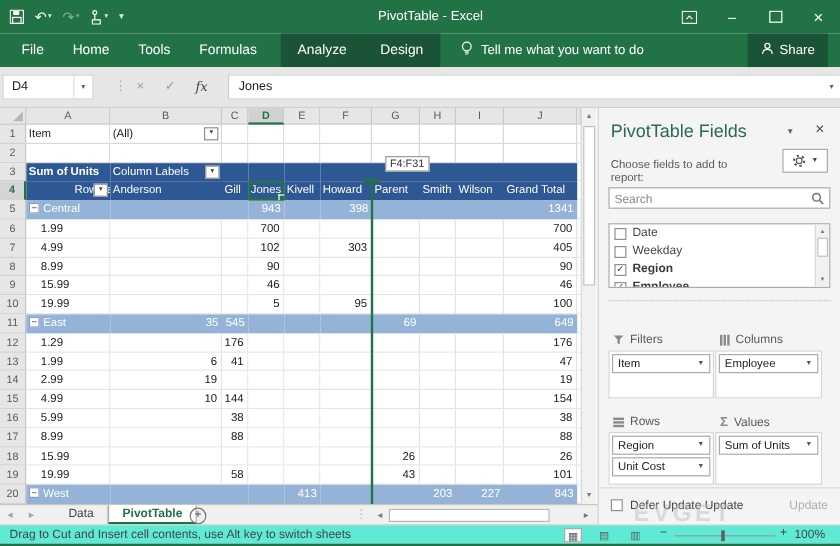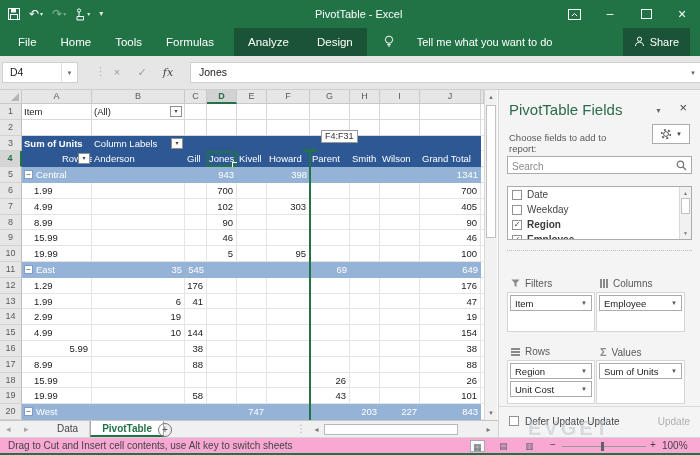--- a/index.html
+++ b/index.html
@@ -19,21 +19,21 @@
   .wbtn{width:36px;height:28px;display:flex;align-items:center;justify-content:center;color:#fff;font-size:12px;}
   .maxsq{width:9px;height:8px;border:1px solid #fff;}
 
   
   .ribbontabs{position:absolute;top:28px;left:0;width:700px;height:28px;background:#217346;
               display:flex;align-items:stretch;color:#fff;font-size:11.5px;}
   .rtab{display:flex;align-items:center;padding:0 12px;cursor:default;}
   .rtabs-main{display:flex;margin-left:6px;}
   .ctxpanel{margin-left:8px;background:#1A5336;display:flex;}
   .ctxpanel .rtab{padding:0 14px;}
-  .tellme{display:flex;align-items:center;gap:22px;margin-left:16px;font-size:11px;}
+  .tellme{display:flex;align-items:center;gap:6px;margin-left:16px;font-size:11px;}
   .sharebtn{position:absolute;right:10px;top:0;height:28px;background:#1A5336;display:flex;
             align-items:center;gap:5px;padding:0 11px;font-size:11px;}
 
   
   .fbar{position:absolute;top:56px;left:0;width:700px;height:34px;background:#E6E6E6;border-bottom:1px solid #CFCFCF;box-sizing:border-box;}
   .namebox{position:absolute;left:2px;top:6px;width:76px;height:21px;background:#fff;border:1px solid #D0D0D0;box-sizing:border-box;}
   .namebox .nbtext{position:absolute;left:7px;top:0;line-height:19px;font-size:10.5px;color:#222;}
   .namebox .nbdd{position:absolute;right:0;top:0;width:15px;height:19px;border-left:1px solid #E0E0E0;
                  font-size:6px;color:#666;display:flex;align-items:center;justify-content:center;}
   .fdots{position:absolute;left:95px;top:9px;color:#B0B0B0;font-size:11px;}
@@ -89,21 +89,21 @@
   .stabs{position:absolute;left:46px;top:0;height:16px;display:flex;}
   .stab{padding:0 11px;line-height:16px;color:#444;border-right:1px solid #D0D0D0;}
   .stab-active{background:#fff;color:#217346;font-weight:bold;border:1px solid #ABABAB;border-top:none;border-bottom:2px solid #217346;box-sizing:border-box;}
   .addsheet{position:absolute;left:158px;top:2px;width:12px;height:12px;border:1px solid #767676;border-radius:50%;
             color:#555;font-size:10px;line-height:11px;text-align:center;}
   .tdots{position:absolute;left:296px;top:2px;color:#B5B5B5;font-size:10px;}
   .hs-l,.hs-r{position:absolute;top:2px;width:13px;height:13px;color:#777;font-size:8px;text-align:center;line-height:13px;}
   .hs-thumb{position:absolute;left:324px;top:3px;width:134px;height:11px;background:#fff;border:1px solid #B9B9B9;box-sizing:border-box;}
 
   
-  .statusbar{position:absolute;left:0;top:437px;width:700px;height:16px;background:#f9a8d4;border-top:1px solid #D6D6D6;box-sizing:border-box;font-size:10px;color:#444;}
+  .statusbar{position:absolute;left:0;top:437px;width:700px;height:16px;background:#5eead4;border-top:1px solid #D6D6D6;box-sizing:border-box;font-size:10px;color:#444;}
   .stmsg{position:absolute;left:8px;top:2px;}
   .vbtn{position:absolute;top:2px;width:15px;height:12px;text-align:center;font-size:9px;color:#5F6368;line-height:12px;}
   .vbtn-active{border:1px solid #ABABAB;background:#FAFAFA;box-sizing:border-box;}
   .zminus{position:absolute;left:550px;top:1px;color:#444;}
   .ztrack{position:absolute;left:562px;top:8px;width:84px;height:1px;background:#999;}
   .zthumb{position:absolute;left:601px;top:4px;width:3px;height:9px;background:#616161;}
   .zplus{position:absolute;left:650px;top:1px;color:#444;}
   .zpct{position:absolute;left:662px;top:2px;}
   .bottomstrip{position:absolute;left:0;top:453px;width:700px;height:2px;background:#217346;}
 
@@ -459,21 +459,21 @@
           <div class="cell c-detail" style="width: 30px;"></div>
           <div class="cell c-detail" style="width: 43px;"></div>
           <div class="cell c-detail" style="width: 40px;"></div>
           <div class="cell c-detail" style="width: 30px;"></div>
           <div class="cell c-detail" style="width: 40px;"></div>
           <div class="cell c-detail num" style="width: 61px;">154</div>
           <div class="fill-cell"></div>
         </div>
         <div class="grow">
           <div class="gut">16</div>
-          <div class="cell c-detail" style="width: 70px; text-align: right;"><span class="ind">5.99</span></div>
+          <div class="cell c-detail" style="width: 70px;"><span class="ind">5.99</span></div>
           <div class="cell c-detail" style="width: 93px;"></div>
           <div class="cell c-detail num" style="width: 22px;">38</div>
           <div class="cell c-detail" style="width: 30px;"></div>
           <div class="cell c-detail" style="width: 30px;"></div>
           <div class="cell c-detail" style="width: 43px;"></div>
           <div class="cell c-detail" style="width: 40px;"></div>
           <div class="cell c-detail" style="width: 30px;"></div>
           <div class="cell c-detail" style="width: 40px;"></div>
           <div class="cell c-detail num" style="width: 61px;">38</div>
           <div class="fill-cell"></div>
@@ -519,21 +519,21 @@
           <div class="cell c-detail" style="width: 40px;"></div>
           <div class="cell c-detail num" style="width: 61px;">101</div>
           <div class="fill-cell"></div>
         </div>
         <div class="grow">
           <div class="gut">20</div>
           <div class="cell c-region" style="width: 70px;"><div class="colbox">−</div>West</div>
           <div class="cell c-region" style="width: 93px;"></div>
           <div class="cell c-region" style="width: 22px;"></div>
           <div class="cell c-region" style="width: 30px;"></div>
-          <div class="cell c-region num" style="width: 30px;">747</div>
+          <div class="cell c-region num" style="width: 30px;">413</div>
           <div class="cell c-region" style="width: 43px;"></div>
           <div class="cell c-region" style="width: 40px;"></div>
           <div class="cell c-region num" style="width: 30px;">203</div>
           <div class="cell c-region num" style="width: 40px;">227</div>
           <div class="cell c-region num" style="width: 61px;">843</div>
           <div class="fill-cell"></div>
         </div>
       </div>
   </div>
 

